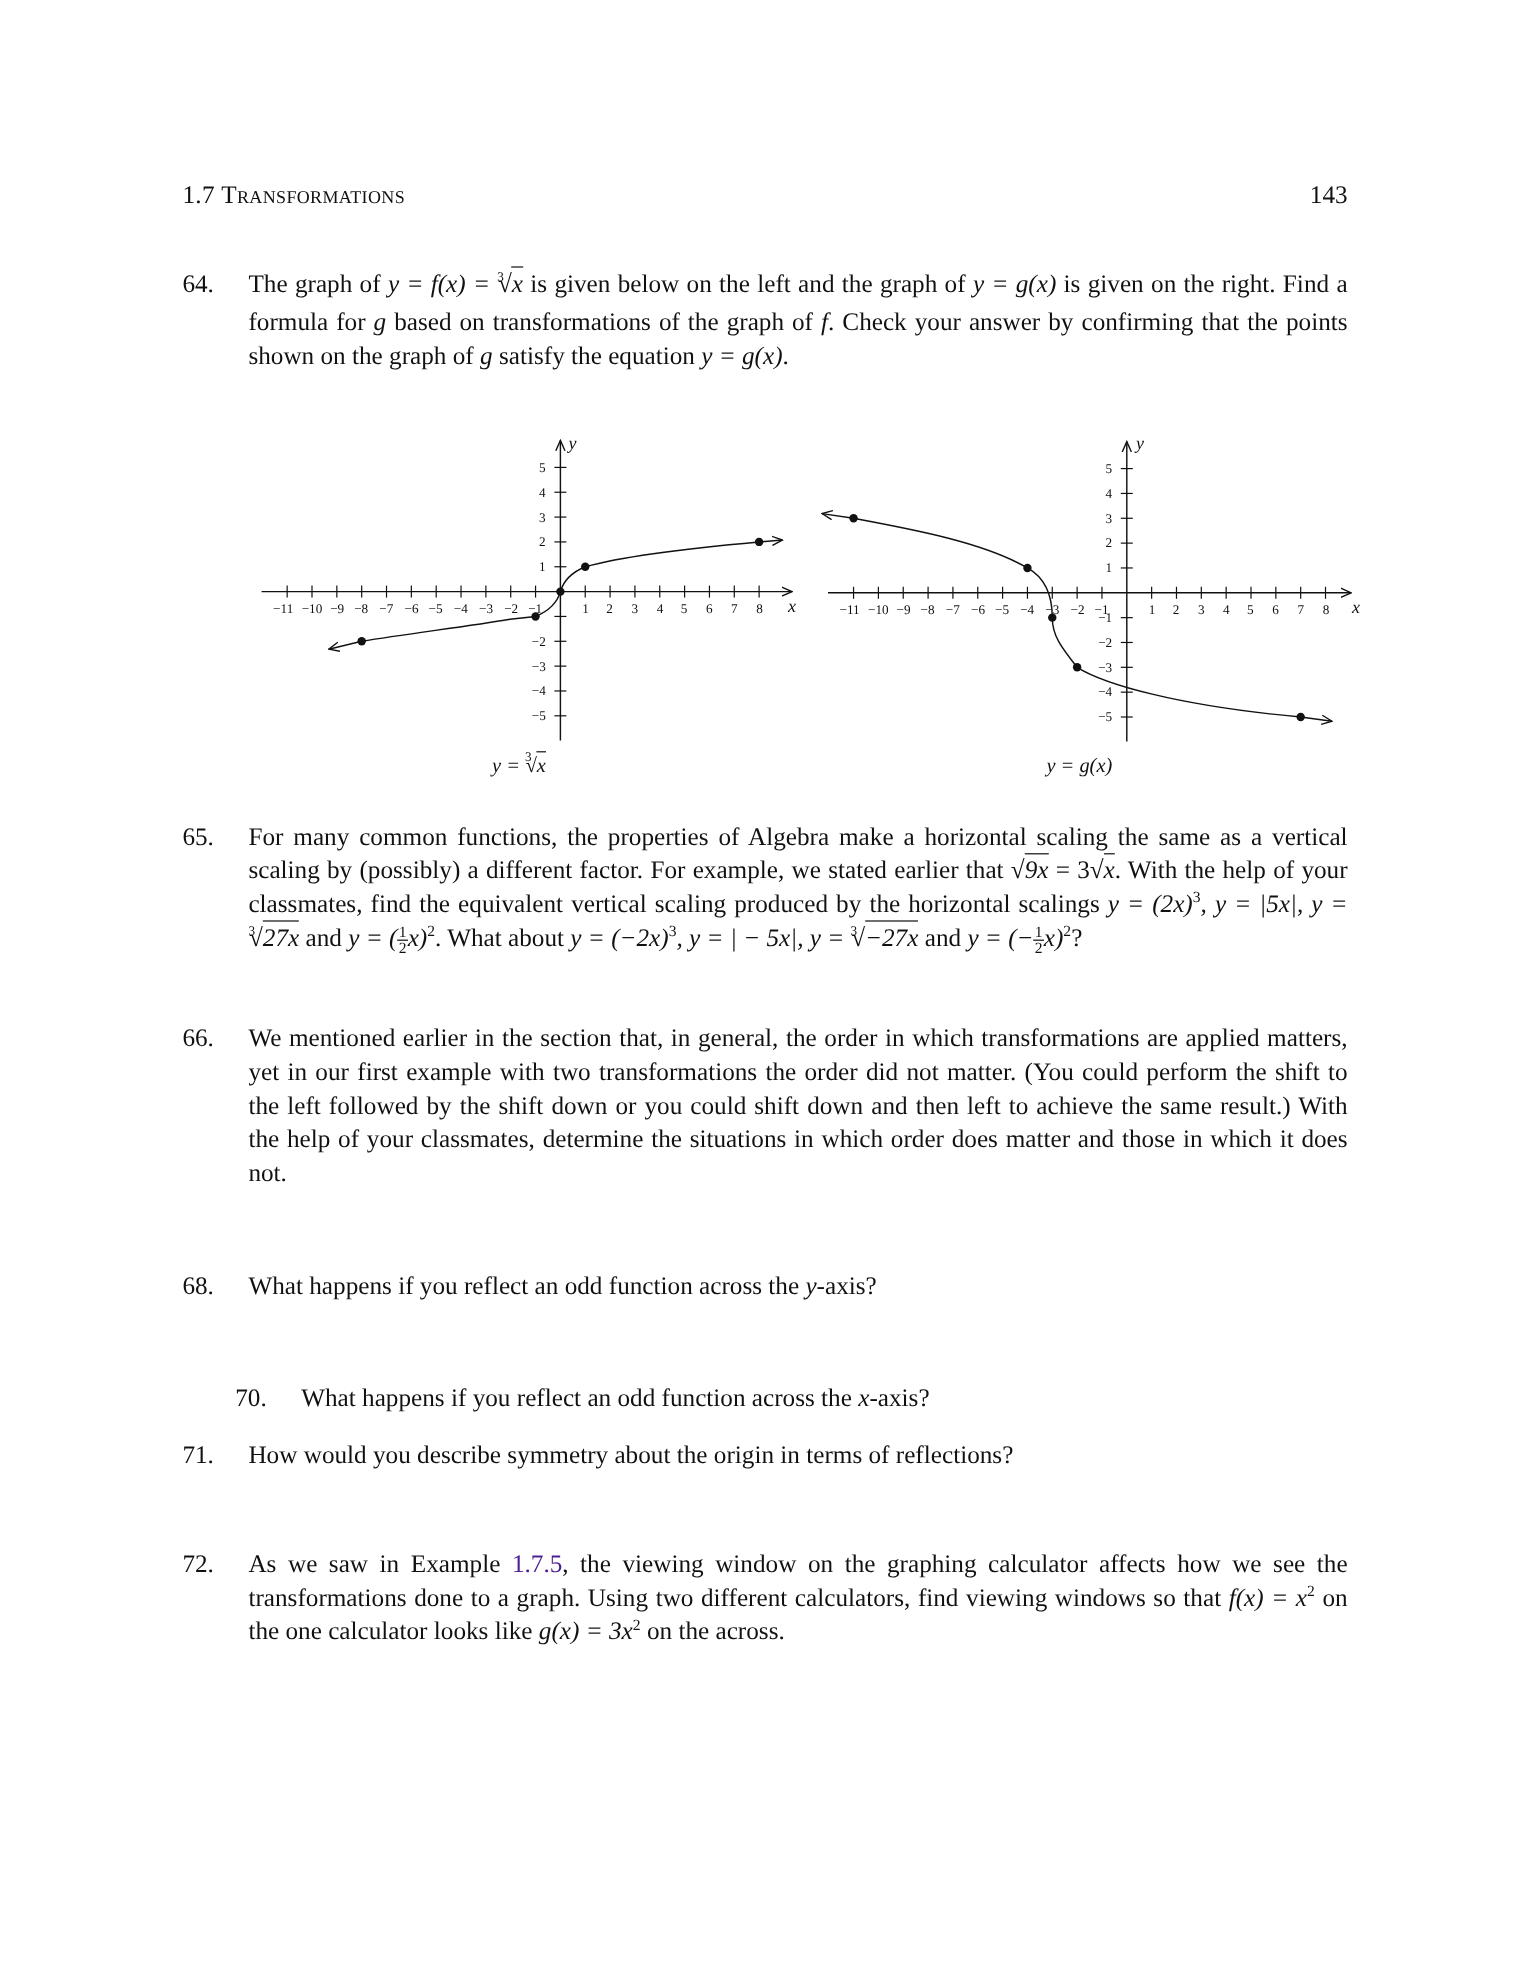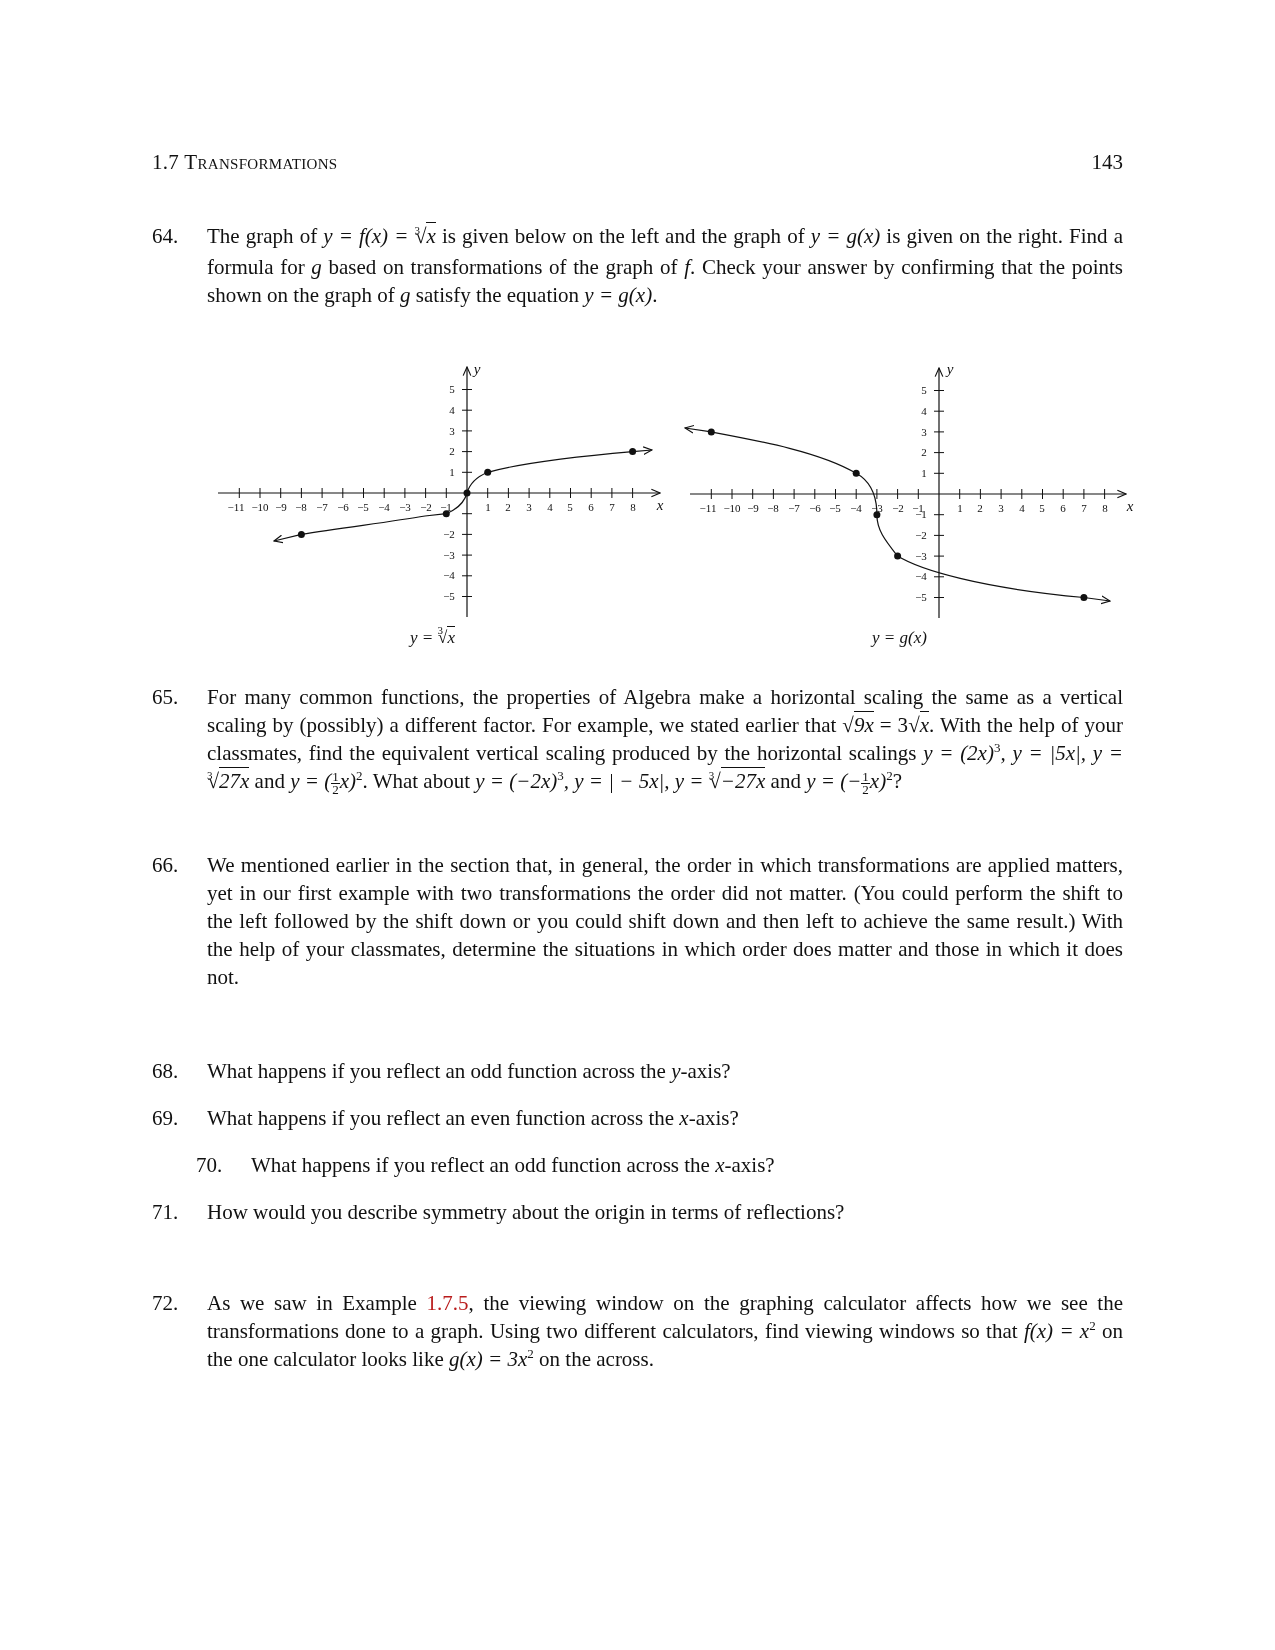--- a/index.html
+++ b/index.html
@@ -8,21 +8,21 @@
   .page { position: absolute; left: 0; top: 0; width: 1094px; height: 1650px; }
   .header { position: absolute; top: 150px; left: 152px; width: 971px; height: 30px;
             font-family: "Liberation Serif", serif; font-size: 21px; }
   .header .title { position: absolute; left: 0; top: 0; font-variant: small-caps; letter-spacing: 0.3px; }
   .header .pnum { position: absolute; right: 0; top: 0; }
   .prob { position: absolute; left: 152px; width: 971px; font-family: "Liberation Serif", serif;
           font-size: 21px; line-height: 28px; text-align: justify; }
   .prob .num { position: absolute; left: 0; top: 0; }
   .prob .body { margin-left: 55px; }
   .prob i { }
-  .link { color: #b91c1c; }
+  .link { color: #4c1d95; }
   .graphs { position: absolute; left: 0; top: 340px; width: 1275px; height: 320px; }
   svg text { font-family: "Liberation Serif", serif; }
   .cap { position: absolute; font-family: "Liberation Serif", serif; font-size: 17px; font-style: italic; }
   sup { font-size: 13px; vertical-align: 8px; line-height: 0; }
   .root { position: relative; display: inline-block; }
   .root .idx { font-size: 11px; position: relative; top: -9px; margin-right: -5px; font-style: normal; }
   .ov { border-top: 1px solid #111; padding-top: 1px; }
   .frac { display: inline-block; vertical-align: -6px; text-align: center; font-size: 13px; line-height: 12px; }
   .frac span { display: block; }
   .frac .n { border-bottom: 1px solid #111; padding: 0 1px; }
@@ -221,24 +221,20 @@
     <span class="num">66.</span>
     <div class="body">We mentioned earlier in the section that, in general, the order in which transformations are applied matters, yet in our first example with two transformations the order did not matter. (You could perform the shift to the left followed by the shift down or you could shift down and then left to achieve the same result.) With the help of your classmates, determine the situations in which order does matter and those in which it does not.</div>
   </div>
 
 
   <div class="prob" style="top:1057px;">
     <span class="num">68.</span>
     <div class="body"><span>What happens if you reflect an odd function across the </span><i>y</i><span>-axis?</span></div>
   </div>
 
-  <div class="prob" style="top:1104px;">
-    <span class="num">69.</span>
-    <div class="body"><span>What happens if you reflect an even function across the </span><i>x</i><span>-axis?</span></div>
-  </div>
 
   <div class="prob" style="top:1151px;margin-left:44px;">
     <span class="num">70.</span>
     <div class="body"><span>What happens if you reflect an odd function across the </span><i>x</i><span>-axis?</span></div>
   </div>
 
   <div class="prob" style="top:1198px;">
     <span class="num">71.</span>
     <div class="body">How would you describe symmetry about the origin in terms of reflections?</div>
   </div>

